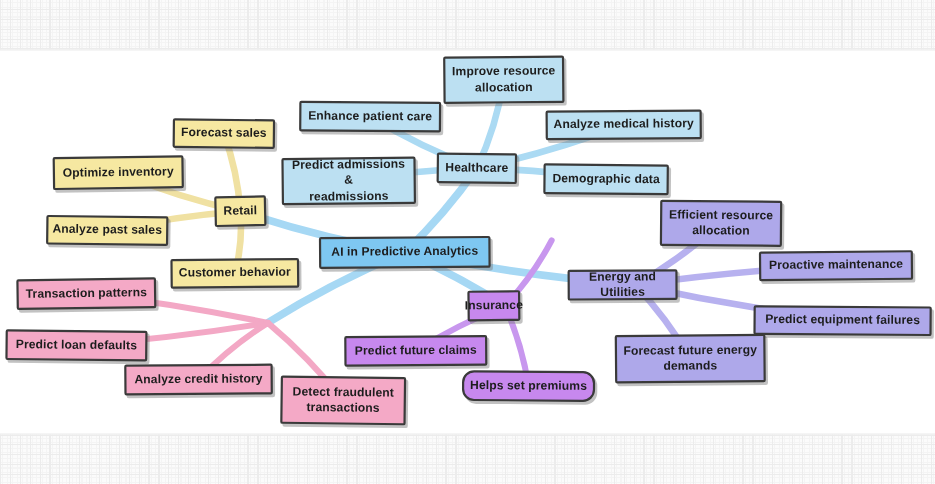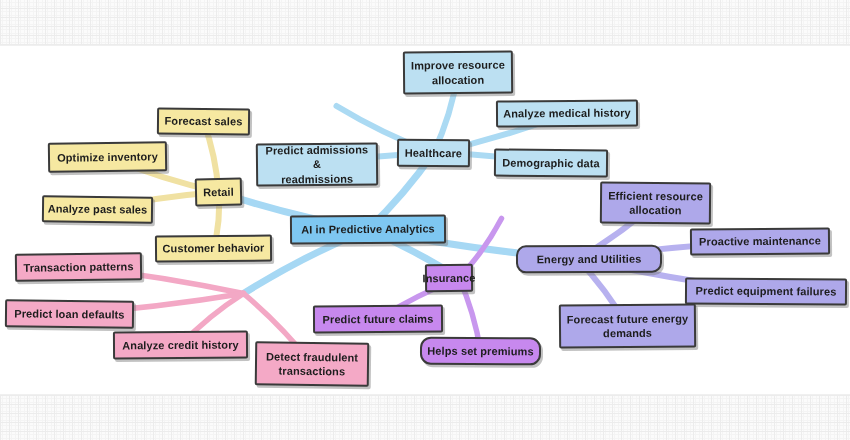--- a/index.html
+++ b/index.html
@@ -91,38 +91,39 @@
         <path d="M 577.5 259 Q 619.416033915457 235.06161866795796 655.5 203" fill="none" stroke="#b7b1ef" stroke-width="6" stroke-linecap="round"></path>
         <path d="M 577.5 259 Q 668.3681897067428 246.26826408460295 760 241.5" fill="none" stroke="#b7b1ef" stroke-width="6" stroke-linecap="round"></path>
         <path d="M 577.5 259 Q 671.0703723339694 279.1918404629774 766 291.5" fill="none" stroke="#b7b1ef" stroke-width="6" stroke-linecap="round"></path>
         <path d="M 577.5 259 Q 606.5071655663794 289.5095779355377 627.5 326" fill="none" stroke="#b7b1ef" stroke-width="6" stroke-linecap="round"></path>
       </svg>
     <div class="node-layer" id="node-layer">
         <div class="node" style="left: 290px; top: 215px; width: 156px; height: 29px; background: rgb(126, 199, 241); transform: rotate(-0.4deg);">AI in Predictive Analytics</div>
         <div class="node" style="left: 397px; top: 139px; width: 73px; height: 28px; background: rgb(188, 224, 242); transform: rotate(0.6deg); text-align: center;">Healthcare</div>
         <div class="node" style="left: 403px; top: 51px; width: 110px; height: 43px; background: rgb(188, 224, 242); transform: rotate(-0.5deg);">Improve resource
 allocation</div>
+        <div class="node" style="left: 272px; top: 92px; width: 129px; height: 28px; background: rgb(188, 224, 242); transform: rotate(0.4deg);">Enhance patient care</div>
         <div class="node" style="left: 494px; top: 149px; width: 114px; height: 28px; background: rgb(188, 224, 242); transform: rotate(0.5deg);">Demographic data</div>
         <div class="node" style="left: 496px; top: 100px; width: 142px; height: 27px; background: rgb(188, 224, 242); transform: rotate(-0.4deg);">Analyze medical history</div>
         <div class="node" style="left: 256px; top: 143px; width: 122px; height: 43px; background: rgb(188, 224, 242); transform: rotate(-0.6deg);">Predict admissions &amp;
 readmissions</div>
         <div class="node" style="left: 195px; top: 178px; width: 47px; height: 28px; background: rgb(246, 232, 161); transform: rotate(-1.2deg);">Retail</div>
         <div class="node" style="left: 157px; top: 108px; width: 93px; height: 27px; background: rgb(246, 232, 161); transform: rotate(0.6deg);">Forecast sales</div>
         <div class="node" style="left: 48px; top: 142px; width: 119px; height: 30px; background: rgb(246, 232, 161); transform: rotate(-0.8deg);">Optimize inventory</div>
         <div class="node" style="left: 42px; top: 196px; width: 111px; height: 27px; background: rgb(246, 232, 161); transform: rotate(0.7deg);">Analyze past sales</div>
         <div class="node" style="left: 155px; top: 235px; width: 117px; height: 27px; background: rgb(246, 232, 161); transform: rotate(-0.5deg);">Customer behavior</div>
         <div class="node" style="left: 15px; top: 253px; width: 127px; height: 28px; background: rgb(244, 169, 198); transform: rotate(-0.8deg);">Transaction patterns</div>
         <div class="node" style="left: 5px; top: 300px; width: 129px; height: 28px; background: rgb(244, 169, 198); transform: rotate(0.6deg);">Predict loan defaults</div>
         <div class="node" style="left: 113px; top: 331px; width: 135px; height: 28px; background: rgb(244, 169, 198); transform: rotate(-0.4deg);">Analyze credit history</div>
         <div class="node" style="left: 255px; top: 342px; width: 114px; height: 44px; background: rgb(244, 169, 198); transform: rotate(0.7deg);">Detect fraudulent
 transactions</div>
         <div class="node" style="left: 425px; top: 264px; width: 48px; height: 28px; background: rgb(199, 136, 238); transform: rotate(-0.6deg);">Insurance</div>
         <div class="node" style="left: 313px; top: 305px; width: 130px; height: 28px; background: rgb(199, 136, 238); transform: rotate(-0.4deg);">Predict future claims</div>
         <div class="node" style="left: 420px; top: 337px; width: 121px; height: 28px; background: rgb(199, 136, 238); transform: rotate(0.4deg); border-radius: 11px;">Helps set premiums</div>
-        <div class="node" style="left: 516px; top: 245px; width: 146px; height: 28px; background: rgb(174, 168, 234); transform: rotate(-0.3deg); border-radius: 10px;">Energy and Utilities</div>
+        <div class="node" style="left: 516px; top: 245px; width: 100px; height: 28px; background: rgb(174, 168, 234); transform: rotate(-0.3deg);">Energy and Utilities</div>
         <div class="node" style="left: 600px; top: 182px; width: 111px; height: 42px; background: rgb(174, 168, 234); transform: rotate(0.5deg);">Efficient resource
 allocation</div>
         <div class="node" style="left: 690px; top: 228px; width: 140px; height: 27px; background: rgb(174, 168, 234); transform: rotate(-0.5deg);">Proactive maintenance</div>
         <div class="node" style="left: 685px; top: 278px; width: 162px; height: 27px; background: rgb(174, 168, 234); transform: rotate(0.4deg);">Predict equipment failures</div>
         <div class="node" style="left: 559px; top: 304px; width: 137px; height: 44px; background: rgb(174, 168, 234); transform: rotate(-0.5deg);">Forecast future energy
 demands</div>
       </div>
   </div>
 </div>
 

